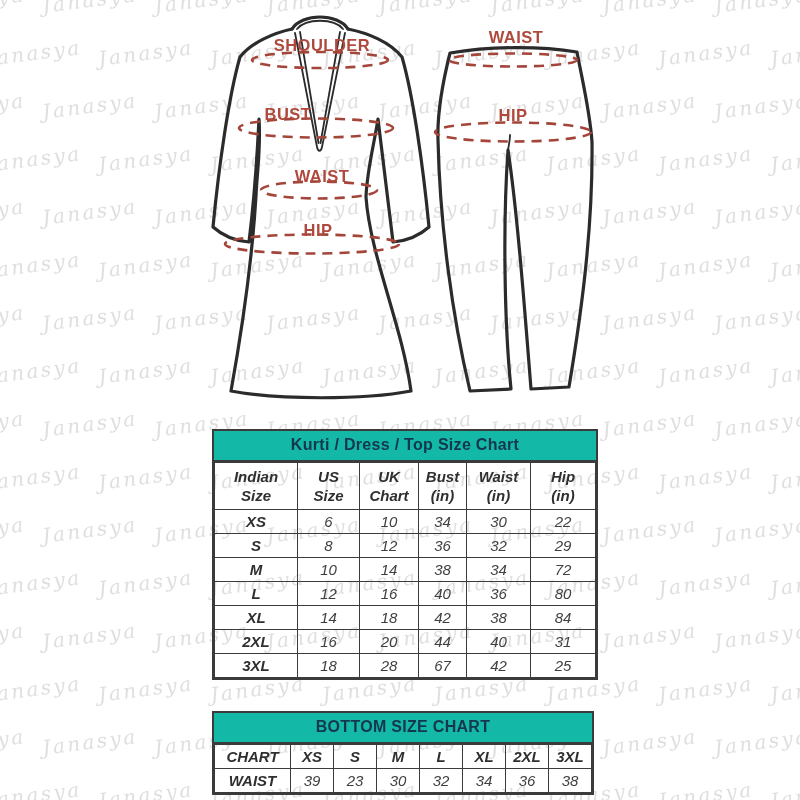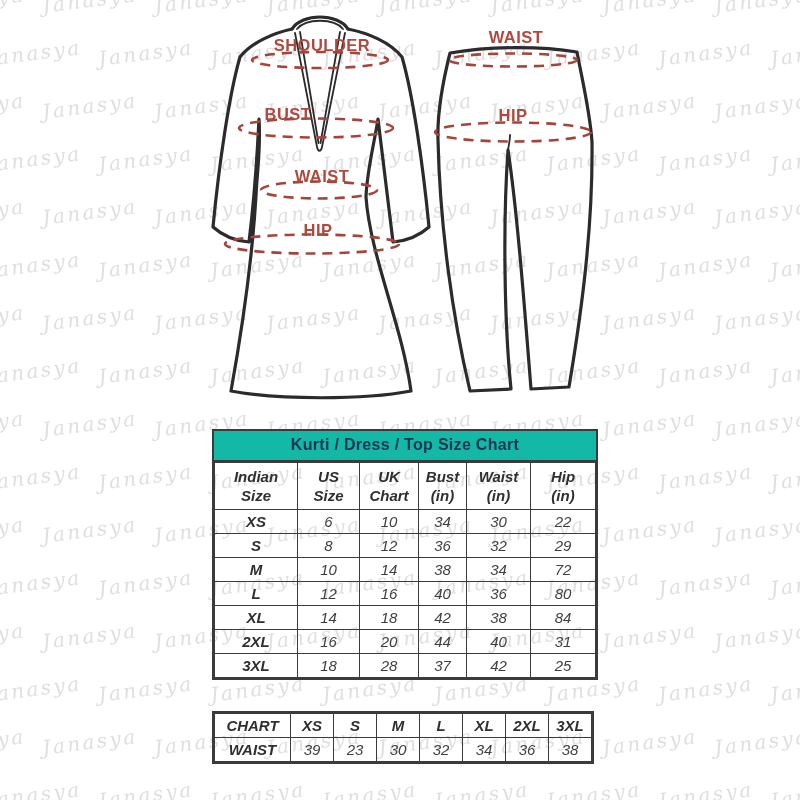--- a/index.html
+++ b/index.html
@@ -307,29 +307,30 @@
             <td>16</td>
             <td>20</td>
             <td>44</td>
             <td>40</td>
             <td>31</td>
           </tr>
           <tr>
             <td>3XL</td>
             <td>18</td>
             <td>28</td>
-            <td>37</td>
+            <td>67</td>
             <td>42</td>
             <td>25</td>
           </tr>
         </tbody>
     </table>
   </div>
 
   <div class="table-card bottom">
+    <div class="banner">BOTTOM SIZE CHART</div>
     <table>
       <colgroup>
         <col style="width:76px">
           <col>
           <col>
           <col>
           <col>
           <col>
           <col>
           <col>

